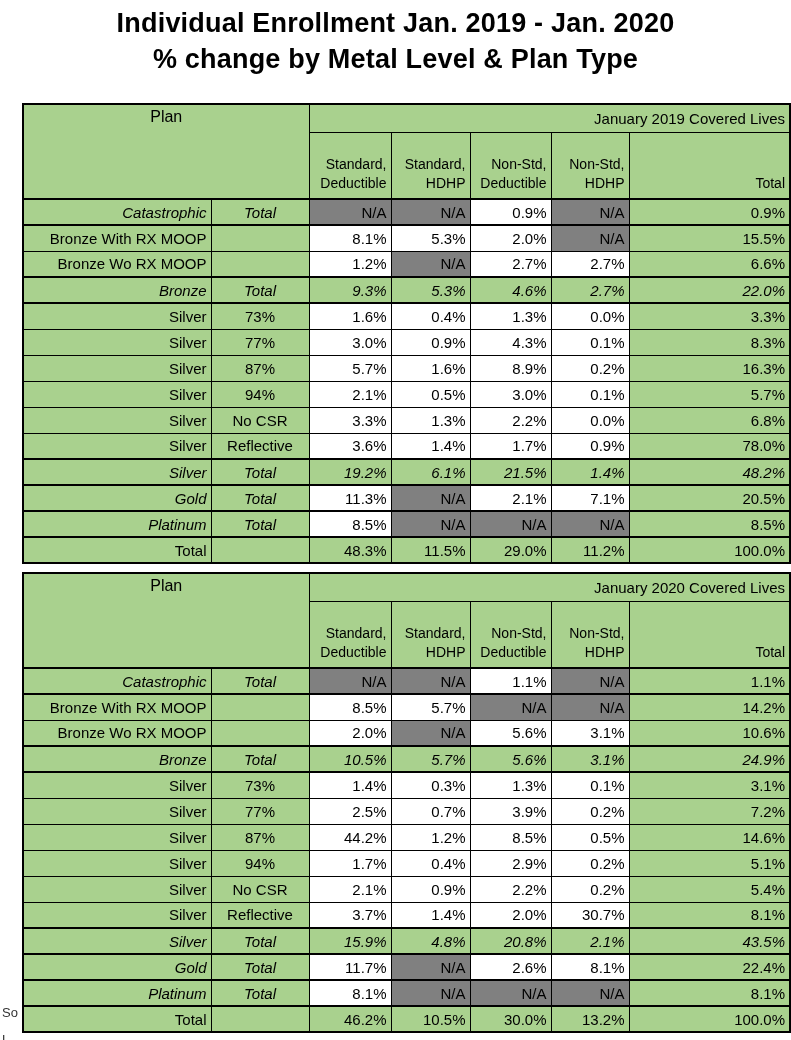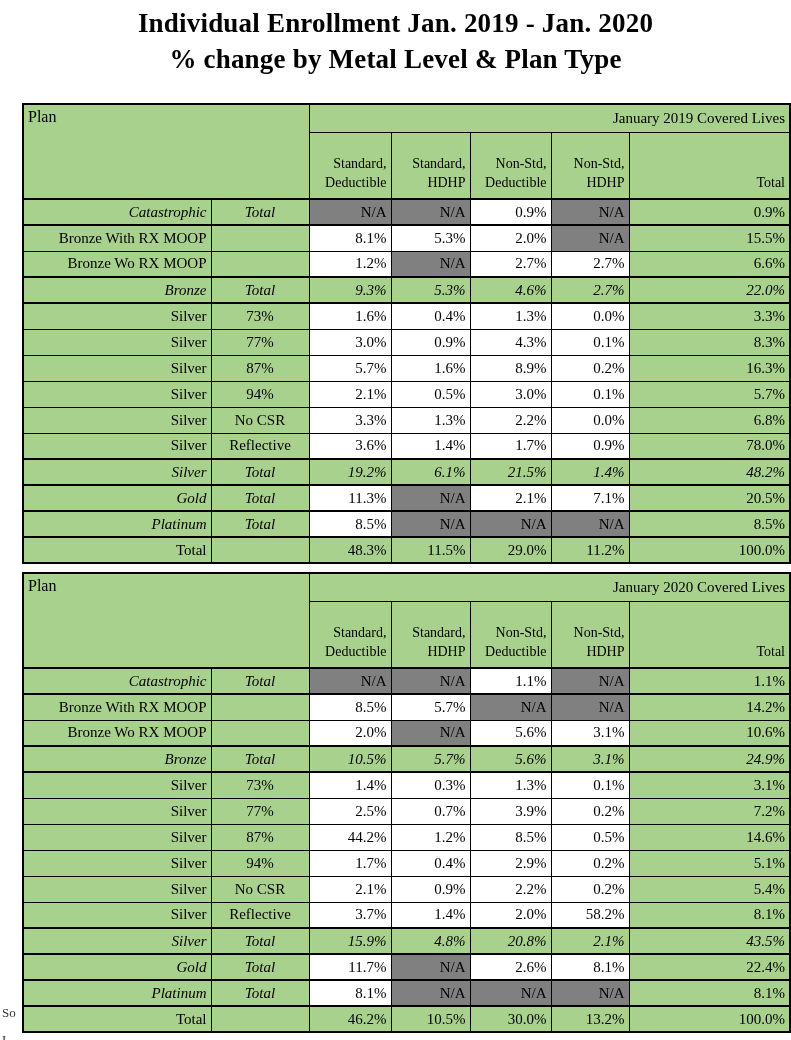--- a/index.html
+++ b/index.html
@@ -4,21 +4,21 @@
 <style>
   html, body {
     margin: 0; padding: 0;
     width: 791px; height: 1040px;
     background: #ffffff;
     overflow: hidden;
     font-family: "Liberation Sans", sans-serif;
     color: #000;
     position: relative;
   }
-  .page { position: relative; width: 791px; height: 1019px; font-family: Liberation Serif, serif; }
+  .page { position: relative; width: 791px; height: 1019px; }
 
   .title {
     position: absolute; top: 6px; left: 0; width: 791px;
     text-align: center;
     font-size: 27px; font-weight: 800; line-height: 1.33;
     letter-spacing: 0.2px;
     z-index: 2;
   }
 
   .src-frag {
@@ -57,21 +57,21 @@
   }
   tr.hrow1 { height: 28px; }
   tr.hrow2 { height: 67px; }
   tbody tr  { height: 26px; }
 
   .bg-green { background: var(--green, #a9d18e); }
   .bg-gray  { background: var(--gray, #808080); }
   .bg-white { background: #ffffff; }
 
   th.plan-head {
-    vertical-align: top; text-align: left;
+    vertical-align: top; text-align: center;
     padding-top: 3px; font-size: 16px;
   }
   th.period-head { text-align: right; font-size: 15px; }
   th.sub-head {
     vertical-align: bottom; text-align: right;
     white-space: pre-line; font-size: 14px; line-height: 1.35;
     padding-bottom: 5px;
   }
 
   td.al { text-align: right; }
@@ -363,21 +363,21 @@
           <td class="bg-white ar">2.2%</td>
           <td class="bg-white ar">0.2%</td>
           <td class="ar bg-green bl2">5.4%</td>
         </tr>
         <tr>
           <td class="al bg-green">Silver</td>
           <td class="ac bg-green">Reflective</td>
           <td class="bg-white ar bl2">3.7%</td>
           <td class="bg-white ar">1.4%</td>
           <td class="bg-white ar">2.0%</td>
-          <td class="bg-white ar">58.2%</td>
+          <td class="bg-white ar">30.7%</td>
           <td class="ar bg-green bl2">8.1%</td>
         </tr>
         <tr class="tt">
           <td class="al bg-green bi">Silver</td>
           <td class="ac bg-green bi">Total</td>
           <td class="bg-green ar b i bl2">15.9%</td>
           <td class="bg-green ar b i">4.8%</td>
           <td class="bg-green ar b i">20.8%</td>
           <td class="bg-green ar b i">2.1%</td>
           <td class="ar bg-green bl2 b i">43.5%</td>

